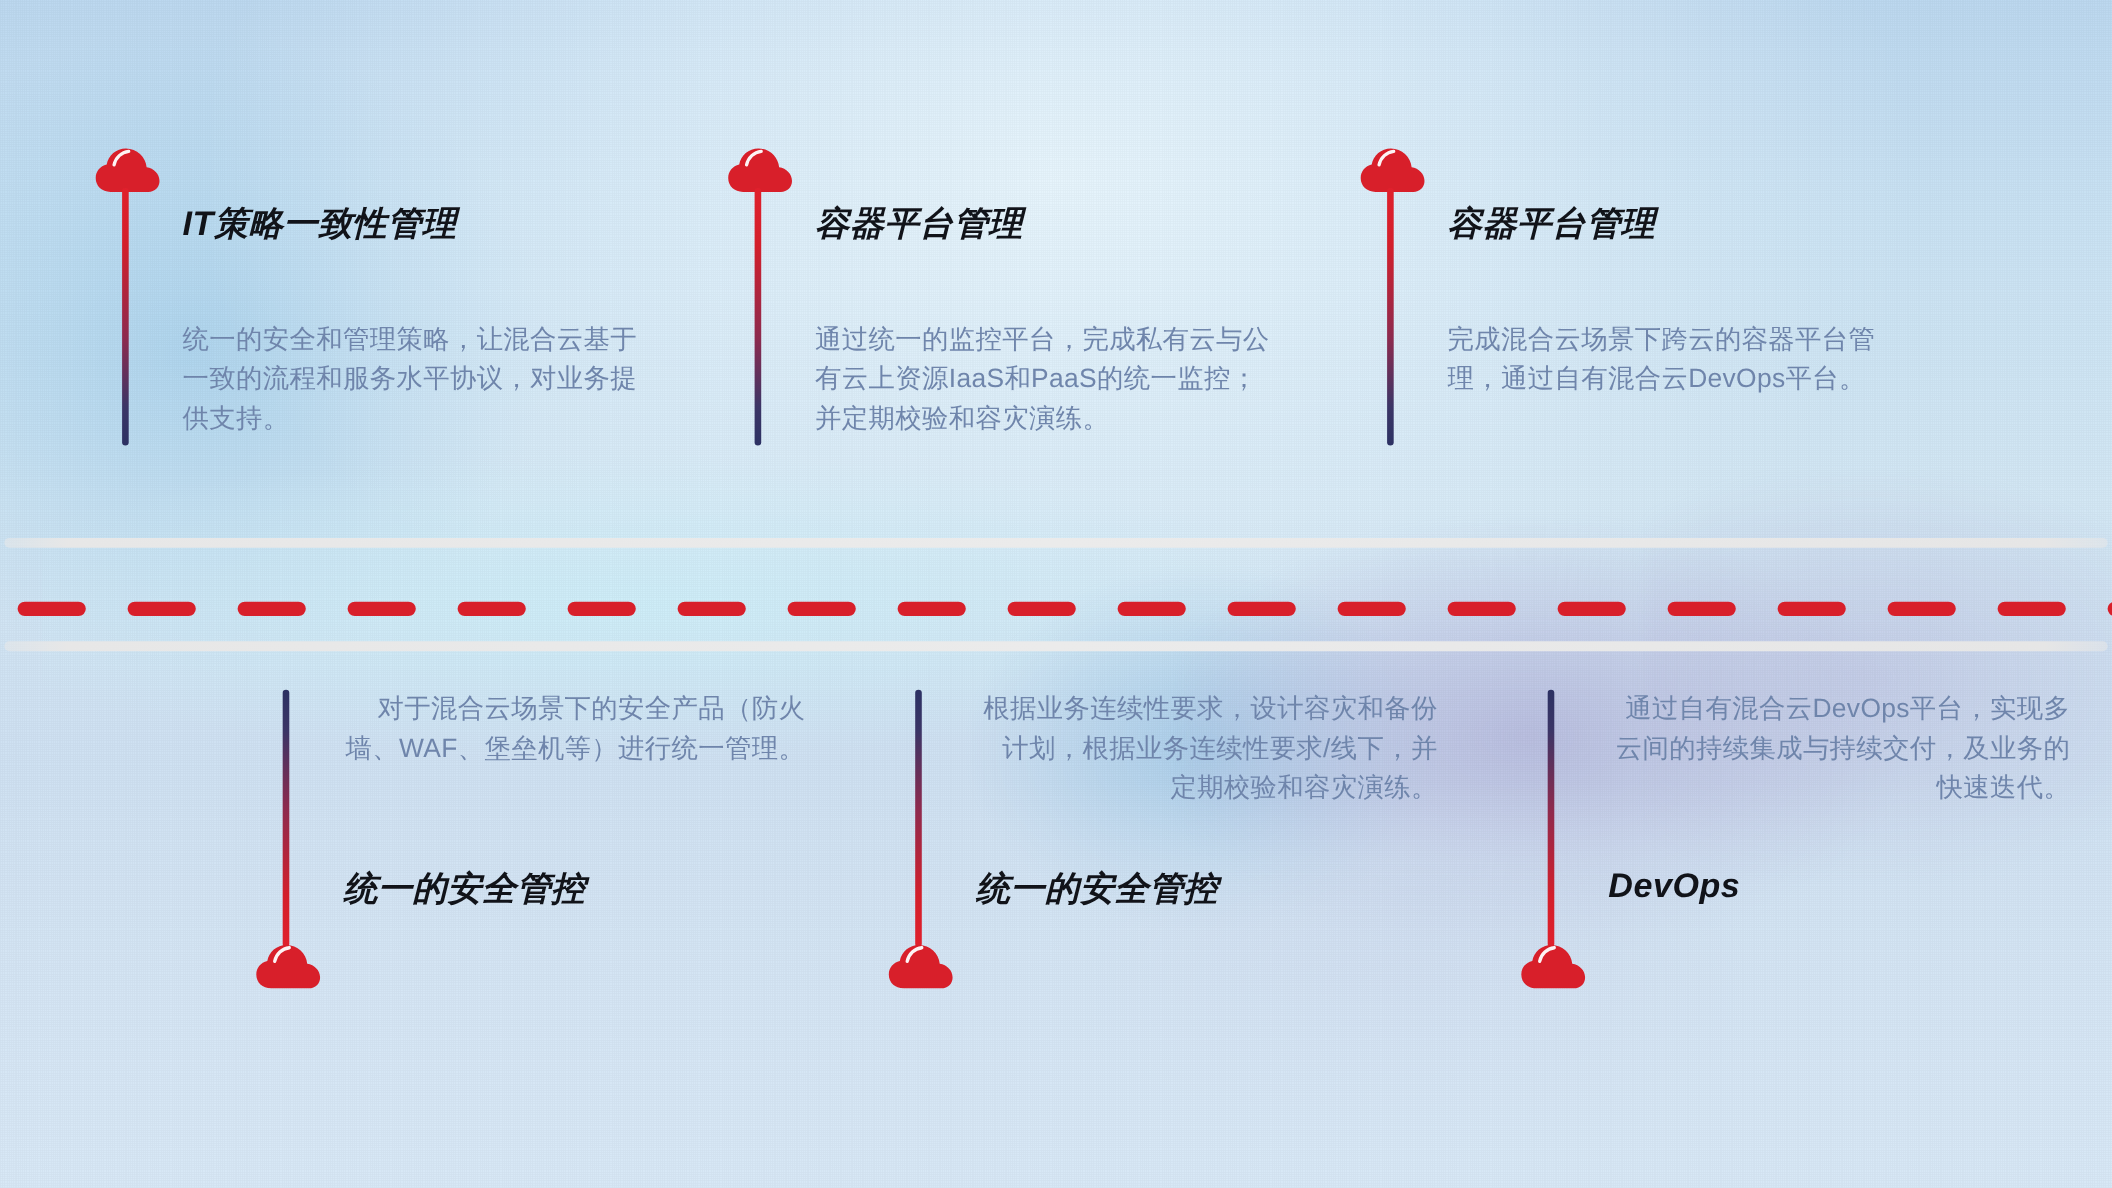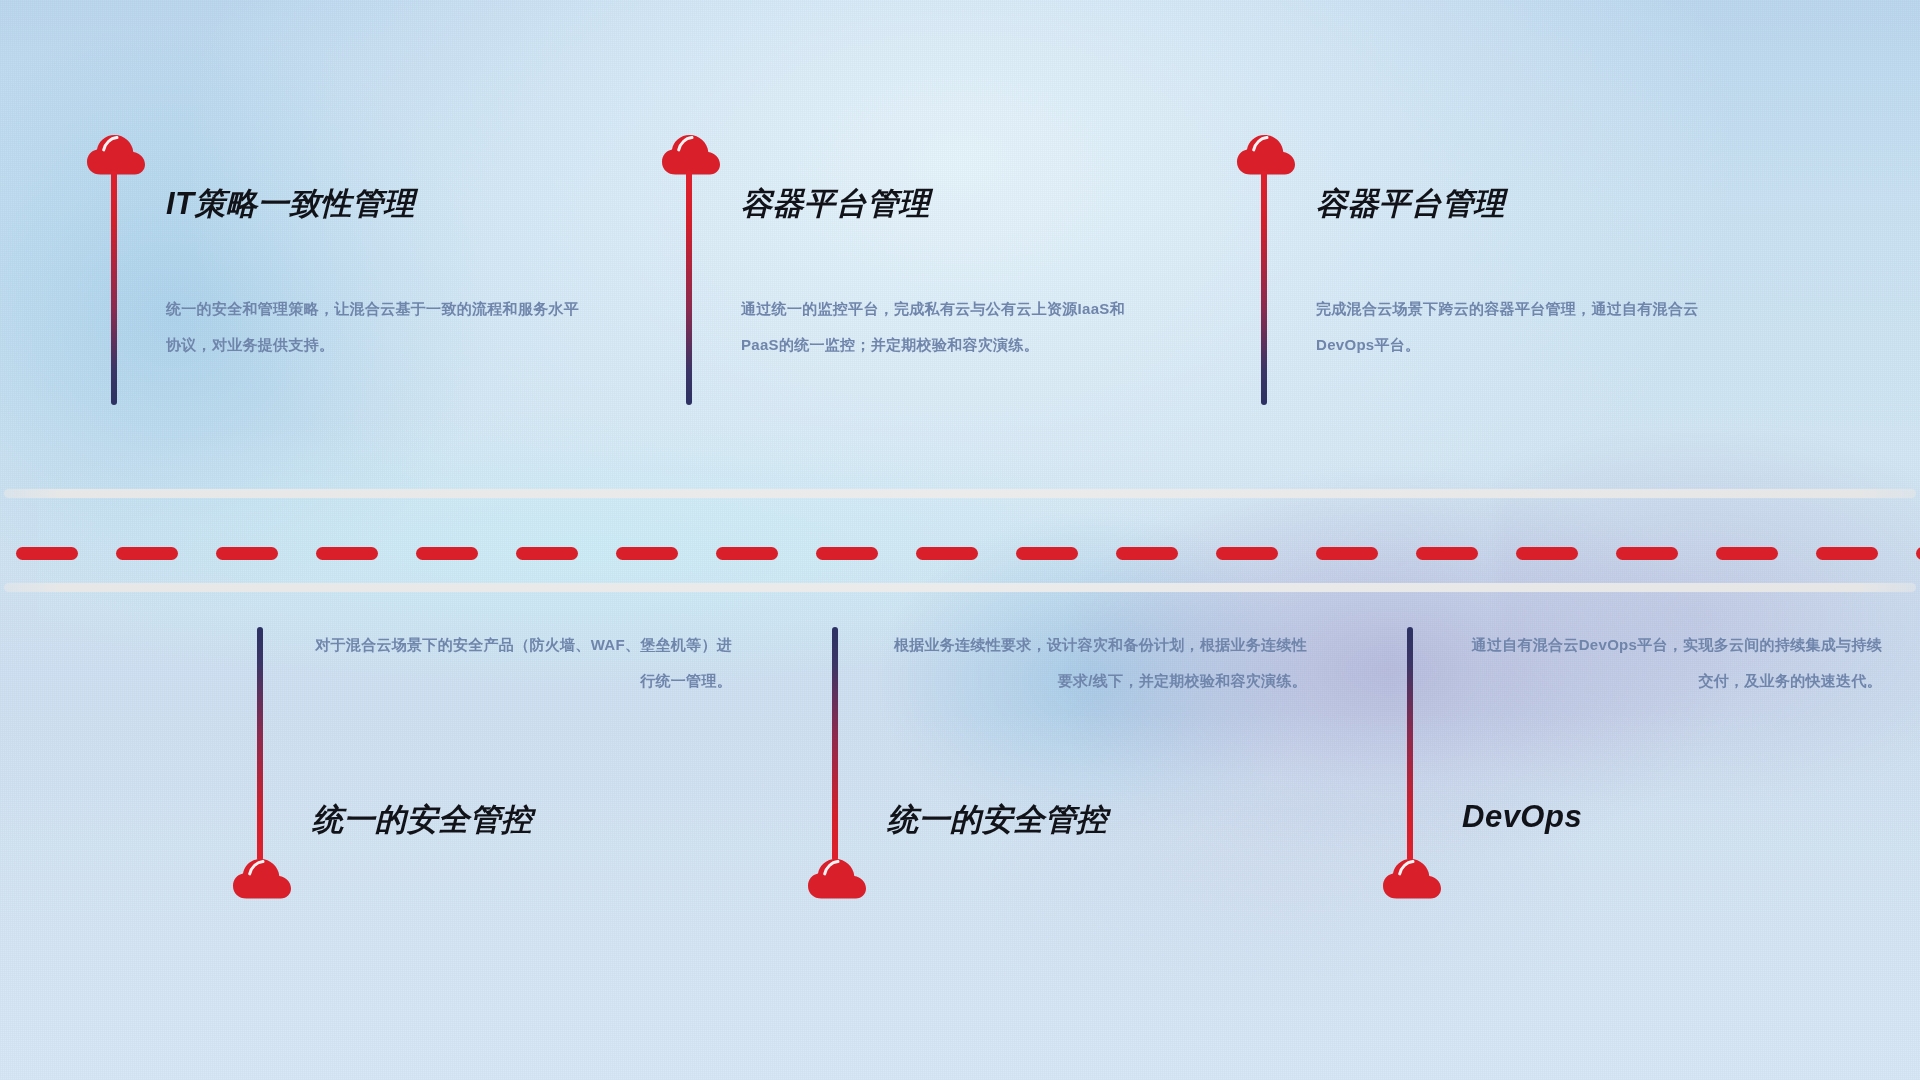--- a/index.html
+++ b/index.html
@@ -85,35 +85,35 @@
   .stem { position:absolute; width:6px; border-radius:3px; }
   .stem-down { background:linear-gradient(180deg,#e0202c 0%, #d31f2b 22%, #8d2a4e 58%, #3b3566 85%, #2c3163 100%); }
   .stem-up   { background:linear-gradient(180deg,#2c3163 0%, #3b3566 16%, #8d2a4e 46%, #d31f2b 80%, #e0202c 100%); }
 
   .title {
     position:absolute; white-space:nowrap;
     font-size:31px; font-weight:700; color:#111319; letter-spacing:.5px;font-style:italic;
   }
   .body {
     position:absolute;
-    font-size:15px; line-height:36px; color:#6f85ab;
-    letter-spacing:.3px; font-weight:700;
+    font-size:24px; line-height:36px; color:#6f85ab;
+    letter-spacing:.3px; font-weight:400;
   }
 
   
   .row-top .cloud { top:0; left:0; }
   .row-top .stem  { top:40px; left:25px; height:234px; }
   .row-top .title { top:52px; left:80px; }
   .row-top .body  { top:160px; left:80px; width:420px; }
 
   
   .row-bot .stem  { top:0; left:25px; height:234px; }
   .row-bot .cloud { top:228px; left:0; }
   .row-bot .body  { top:0px; left:80px; width:420px;text-align:right; }
-  .row-bot .title { top:160px; left:80px;margin-top:12px; }
+  .row-bot .title { top:160px; left:80px; }
 </style>
 </head>
 <body>
 
 <div id="bg">
   <div class="bg-base"></div>
   <div class="bg-glow-left"></div>
   <div class="bg-glow-center"></div>
   <div class="bg-glow-cyanband"></div>
   <div class="bg-blob-blue2"></div>

